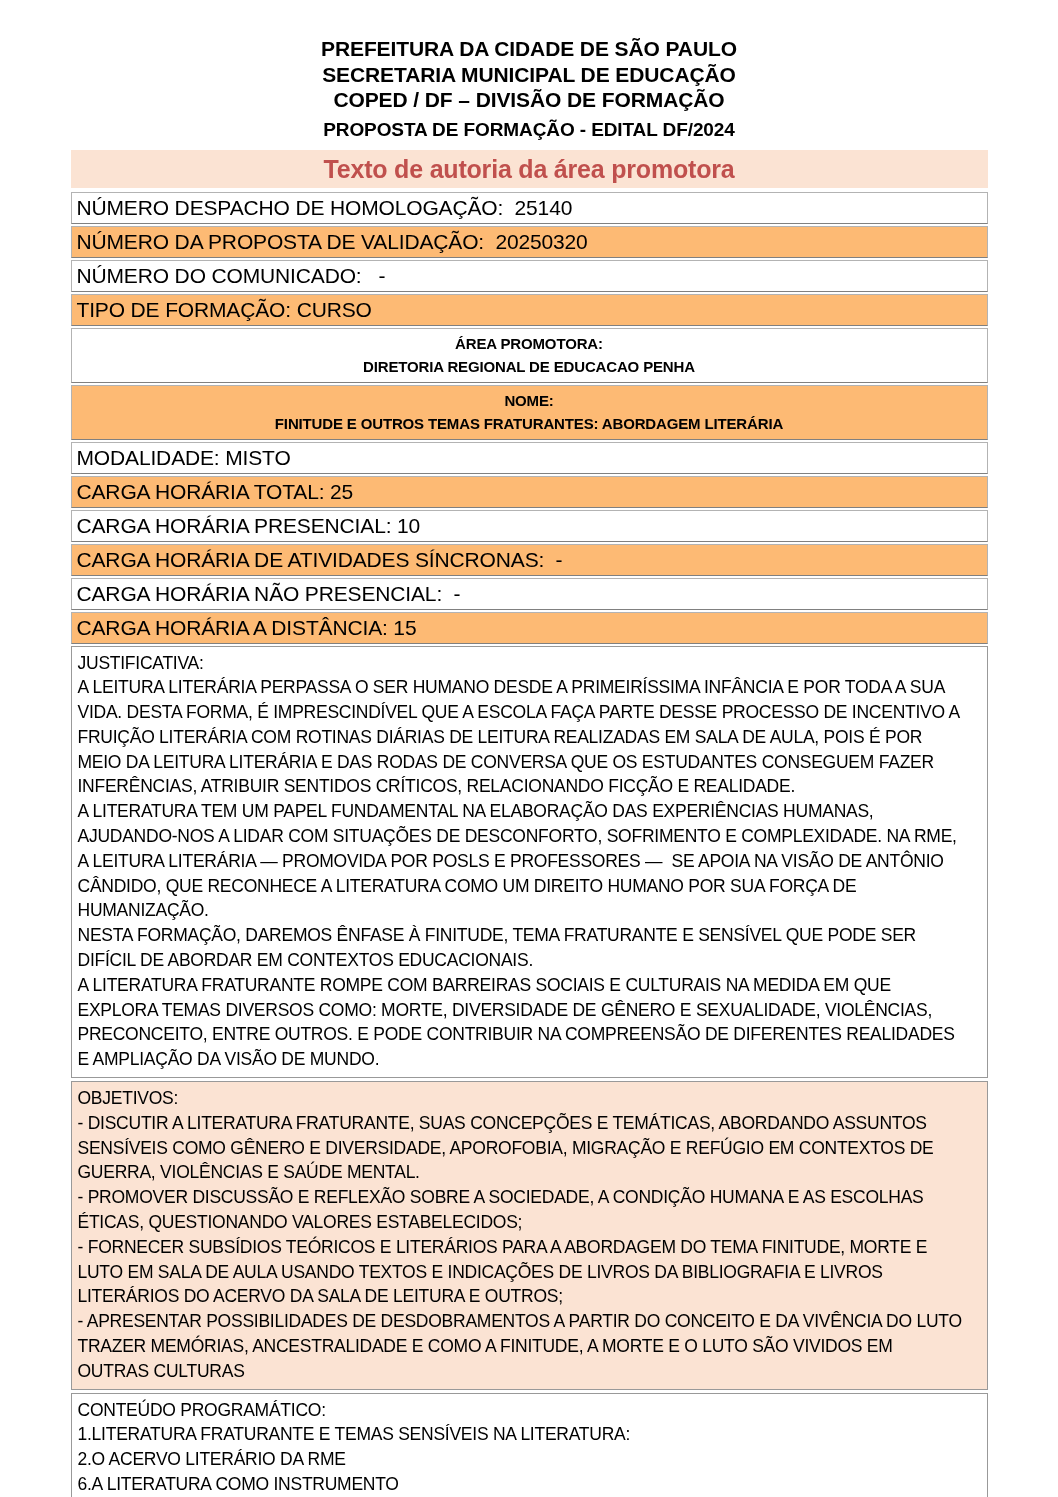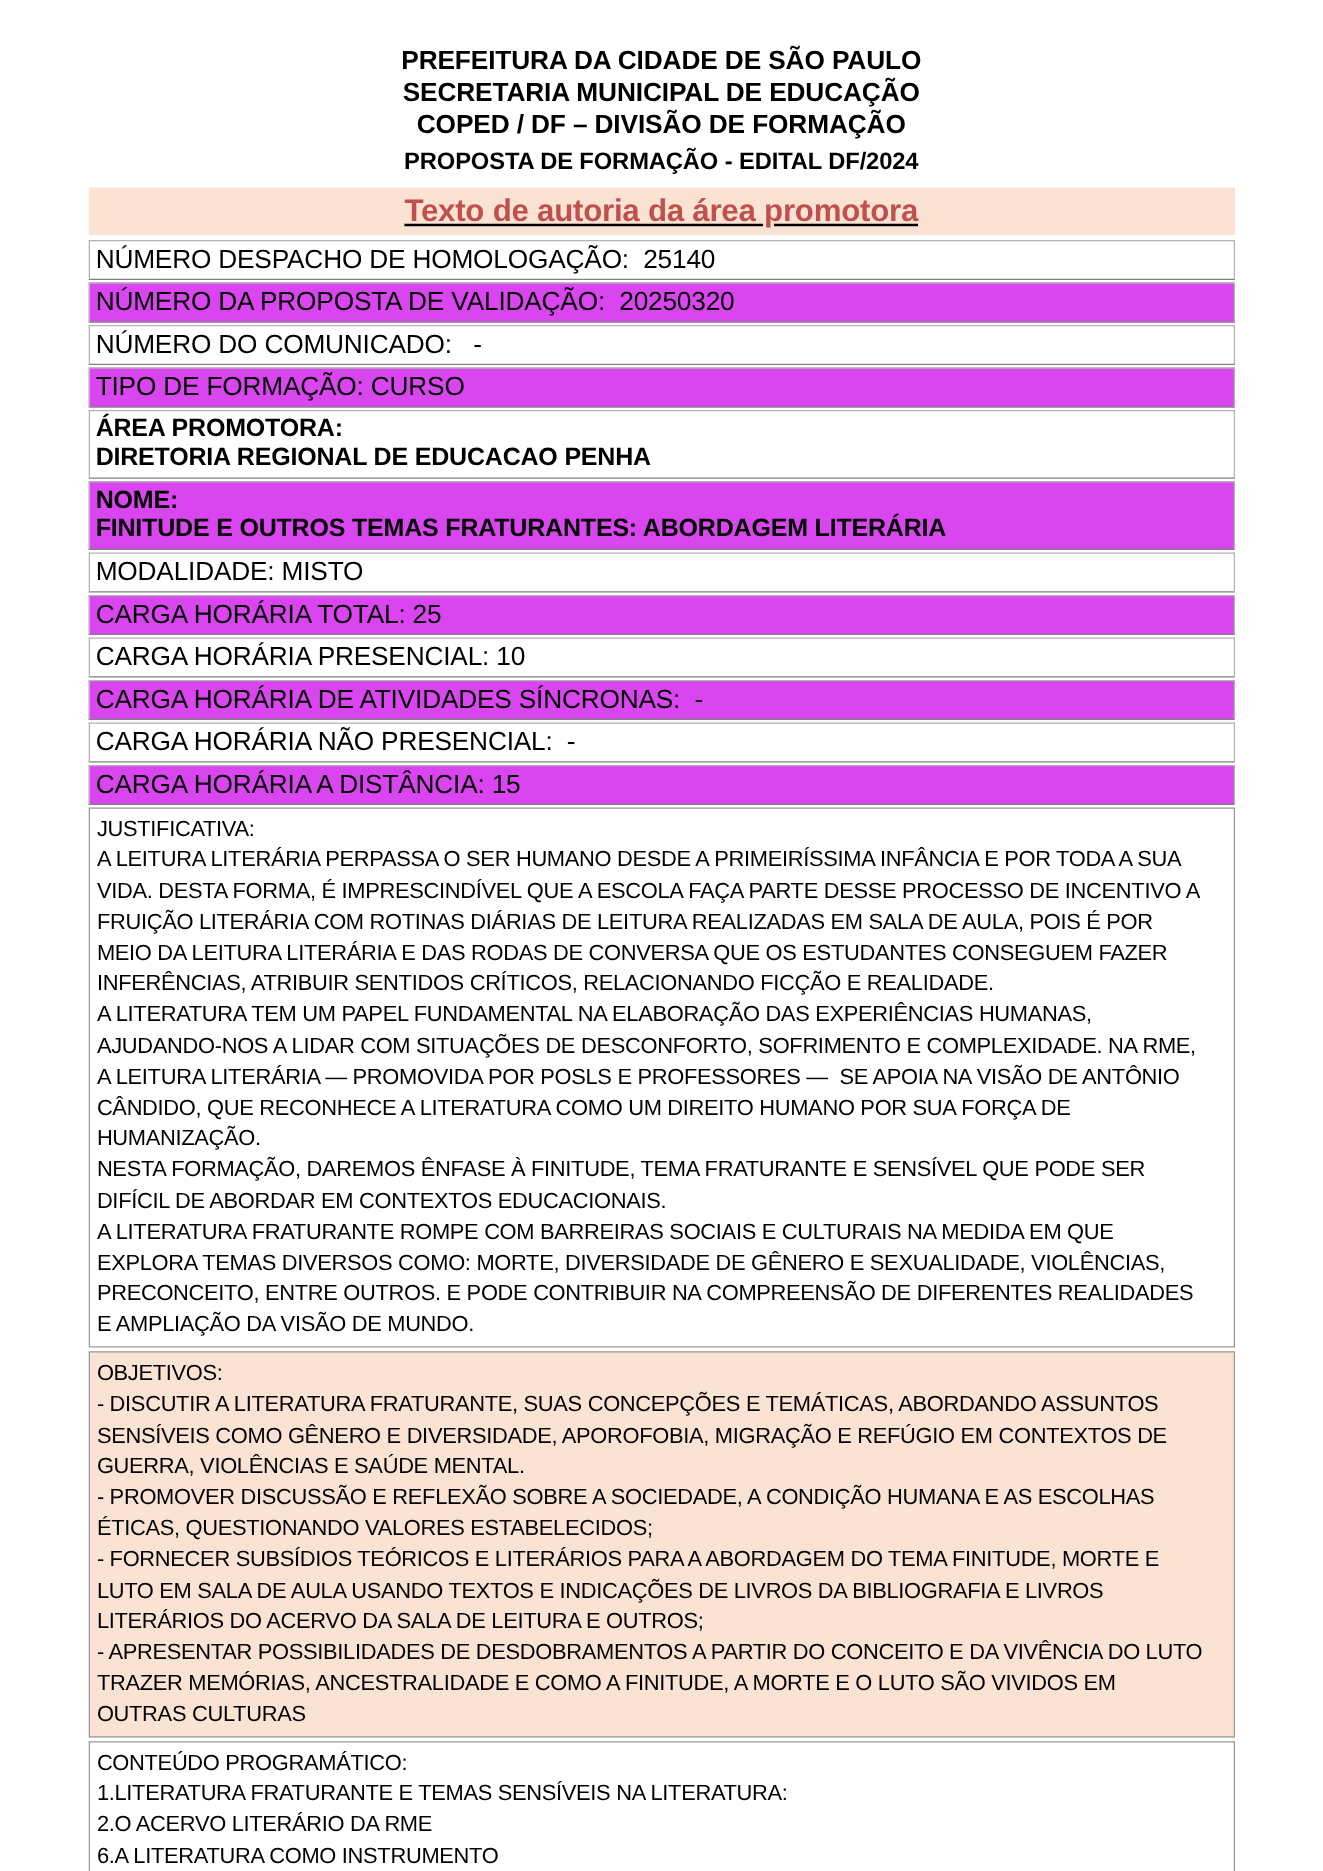--- a/index.html
+++ b/index.html
@@ -43,21 +43,20 @@
 
   
   .banner {
     margin: 6px auto 0 auto;
     width: 917px;
     height: 38px;
     background: #fbe3d3;
     display: flex;
     align-items: center;
     justify-content: center;
-    text-decoration: underline;
   }
   .banner-text {
     color: #c0504d;
     font-size: 25px;
     font-weight: bold;
     line-height: 30px;
     letter-spacing: -0.2px;
   }
 
   
@@ -67,31 +66,32 @@
   }
   .row {
     box-sizing: border-box;
     border: 1px solid #b3b3b3;
     border-bottom: 1px solid #808080;
     background: #ffffff;
     padding: 3px 5px 4px 5px;
     margin-bottom: 2px;
   }
   .row.shaded {
-    background: #d946ef;
+    background: #fdba74;
   }
   .row-line {
     font-size: 21px;
     line-height: 23px;
     letter-spacing: -0.15px;
     white-space: pre-wrap;
   }
   .row-line.bold {
     font-weight: bold;
-    font-size: 20px;
+    font-size: 15px;
+    text-align: center;
   }
   .block {
     box-sizing: border-box;
     border: 1px solid #999999;
     background: #ffffff;
     padding: 4px 21px 5px 6px;
     margin-bottom: 3px;
   }
   .block.shaded {
     background: #fbe3d3;

